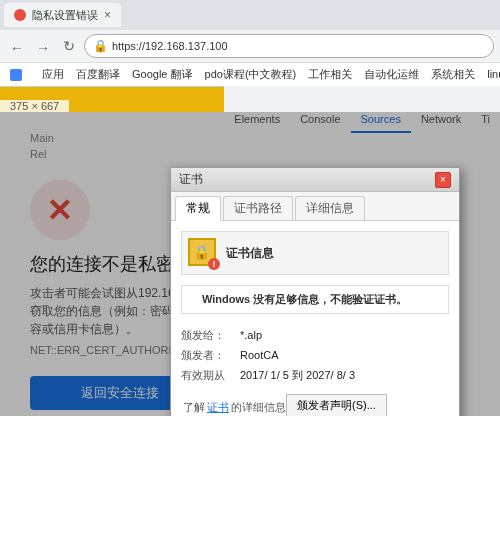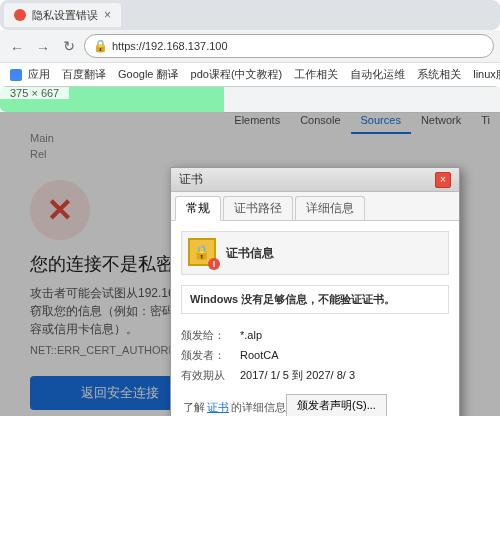--- a/index.html
+++ b/index.html
@@ -11,21 +11,20 @@
       background: #fff;
       position: relative;
     }
 
     .tab-bar {
       display: flex;
       align-items: center;
       height: 30px;
       background: #dee1e6;
       padding: 0 4px;
-      border-radius: 8px;
     }
 
     .tab {
       display: flex;
       align-items: center;
       background: #f1f3f4;
       height: 24px;
       padding: 0 10px;
       border-radius: 4px 4px 0 0;
       font-size: 11px;
@@ -112,21 +111,21 @@
       gap: 4px;
       font-size: 11px;
       color: #333;
       border-top: 1px solid #ddd;
       overflow: hidden;
     }
 
     .bookmark-item {
       display: flex;
       align-items: center;
-      gap: 6px;
+      gap: 20px;
       padding: 0 4px;
       white-space: nowrap;
       cursor: pointer;
       border-radius: 3px;
     }
 
     .bookmark-icon {
       width: 12px;
       height: 12px;
       background: #4285f4;
@@ -395,21 +394,21 @@
     .cert-info-title {
       font-size: 12px;
       font-weight: bold;
       color: #333;
     }
 
     .cert-warning-text {
       font-size: 11px;
       color: #333;
       margin: 6px 0 10px 0;
-      padding: 6px 8px;
+      padding: 6px 20px;
       border: 1px solid #ddd;
       background: #fff;
     }
 
     .cert-warning-bold {
       font-weight: bold;
     }
 
     .cert-fields {
       padding: 4px 0;
@@ -556,21 +555,21 @@
     </div>
     <div class="bookmark-item">
       <span>系统相关</span>
     </div>
     <div class="bookmark-item">
       <span>linux服务相关</span>
     </div>
   </div>
 </div>
 
-<div style="position:relative; height:26px; background:#86efac; border-top:1px solid #ccc; display:flex; align-items:flex-start;border-radius:6px;">
+<div style="position:relative; height:26px; background:#eab308; border-top:1px solid #ccc; display:flex; align-items:flex-end;">
   <span class="size-display" style="position:static; padding: 0 10px;">375 × 667</span>
   <div style="flex:1;"></div>
   <div class="devtools-tabs" style="border:none; padding:0;">
     <div class="devtools-tab">Elements</div>
     <div class="devtools-tab">Console</div>
     <div class="devtools-tab active">Sources</div>
     <div class="devtools-tab">Network</div>
     <div class="devtools-tab">Ti</div>
   </div>
 </div>

